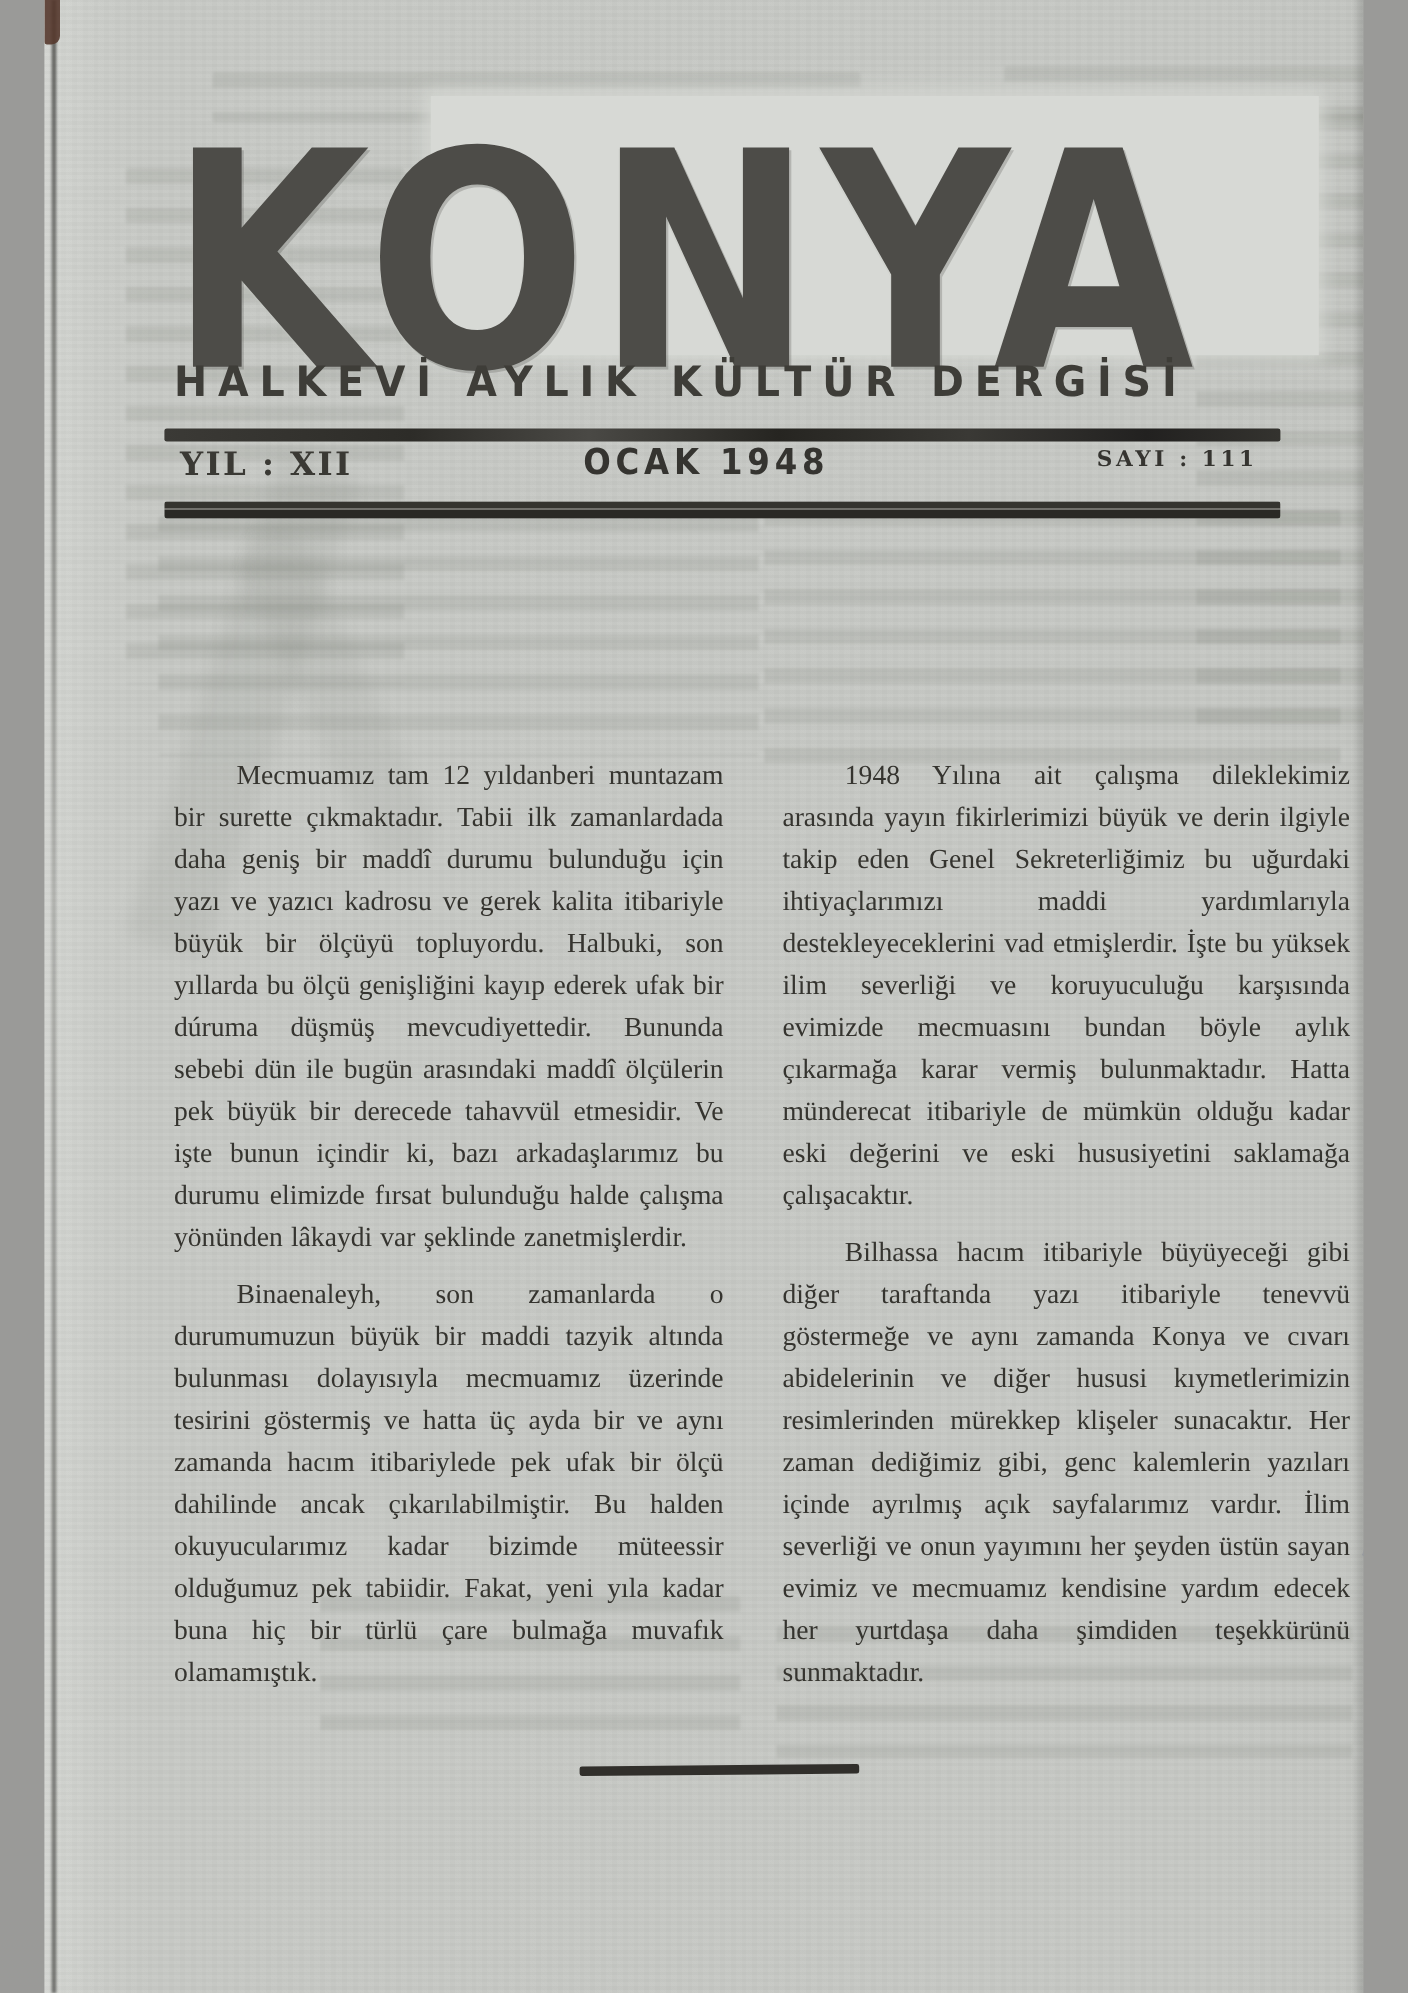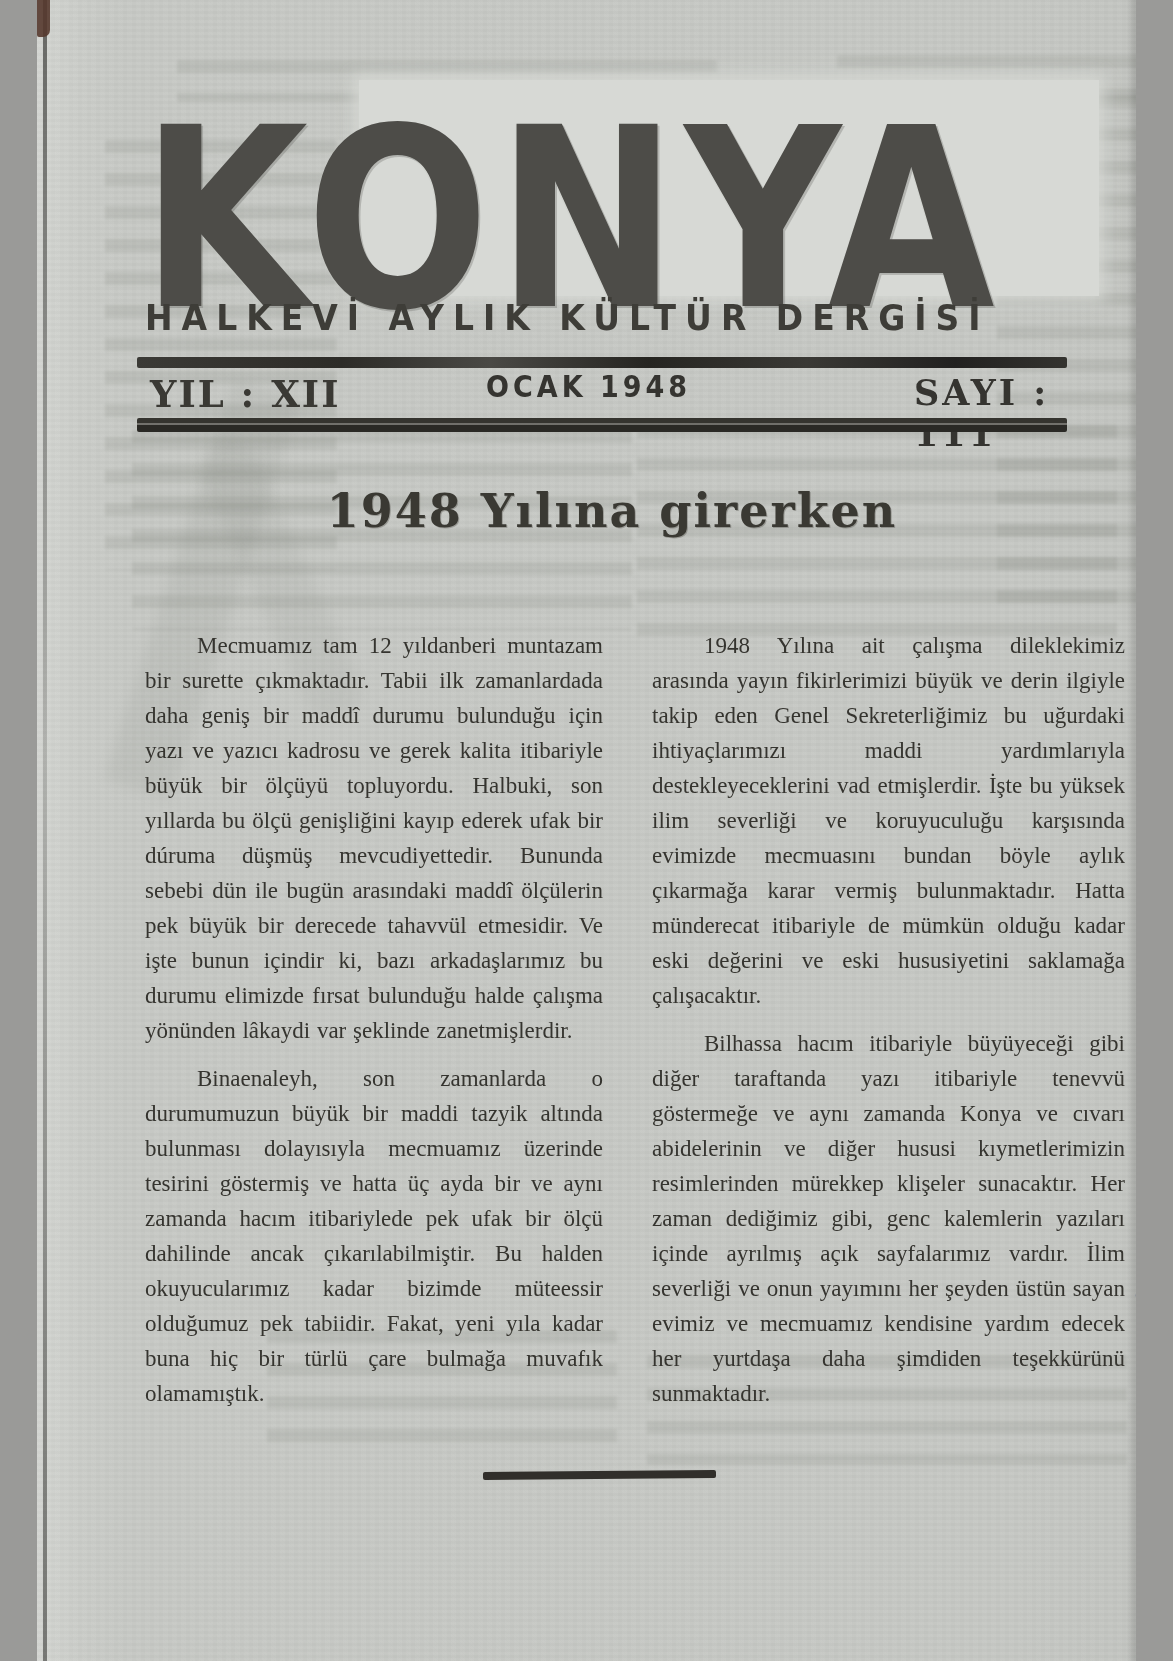--- a/index.html
+++ b/index.html
@@ -46,24 +46,24 @@
     font-family:"DejaVu Sans", sans-serif;font-weight:bold;
     font-size:33px;letter-spacing:9px;color:#3e3d38;
     transform:scaleY(1.06);transform-origin:left top;white-space:nowrap;
   }
   .rule-top{left:100px;top:357px;width:930px;height:11px;border-radius:2px;
     background:linear-gradient(90deg,#3b3a36 0%,#2d2c28 22%,#4a4945 38%,#262521 55%,#3a3935 72%,#222120 88%,#34332f 100%);}
   .rule-bottom{left:100px;top:418px;width:930px;height:14px;border-radius:2px;
     background:
       linear-gradient(180deg,#35342f 0 5px,rgba(125,124,119,.85) 5px 7px,#2a2925 7px 14px),
       linear-gradient(90deg,#343330,#232220 60%,#31302c);}
-  .meta-year{left:113px;top:372px;font-weight:bold;font-size:37px;letter-spacing:2px;color:#3a3934;}
+  .meta-year{left:113px;top:372px;font-weight:bold;font-size:27px;letter-spacing:2px;color:#3a3934;}
   .meta-date{left:449px;top:369px;font-family:"DejaVu Sans", sans-serif;font-weight:bold;
     font-size:27px;letter-spacing:4px;color:#353430;transform:scaleY(1.1);transform-origin:left top;}
-  .meta-issue{left:877px;top:372px;font-weight:bold;font-size:35px;letter-spacing:3px;color:#353430;}
+  .meta-issue{left:877px;top:372px;font-weight:bold;font-size:18px;letter-spacing:3px;color:#353430;}
 
   
   .article-title{
     left:60px;top:484px;width:1030px;text-align:center;
     font-weight:bold;font-size:46px;letter-spacing:2px;color:#3a3933;
     text-shadow:1px 1px 0 rgba(58,57,51,.3);
   }
   .col{top:628px;font-size:23px;line-height:35px;text-align:justify;
     word-spacing:1px;color:#35342f;}
   .col p{margin:0;text-indent:52px;font-family:Liberation Serif, serif;}
@@ -92,21 +92,20 @@
     <div class="abs logo-plate"></div>
     <h1 class="abs masthead-title" style="margin:0;">KONYA</h1>
     <div class="abs masthead-subtitle">HALKEVİ AYLIK KÜLTÜR DERGİSİ</div>
     <div class="abs rule-top"></div>
     <div class="abs meta-year">YIL : XII</div>
     <div class="abs meta-date">OCAK 1948</div>
     <div class="abs meta-issue">SAYI : 111</div>
     <div class="abs rule-bottom"></div>
   </header>
 
-  <h2 class="abs article-title" style="margin:0;">1948 Yılına girerken</h2>
 
   <div class="abs col col-left" lang="tr">
     <p>Mecmuamız tam 12 yıldanberi muntazam bir surette çıkmaktadır. Tabii ilk zamanlardada daha geniş bir maddî durumu bulunduğu için yazı ve yazıcı kadrosu ve gerek kalita itibariyle büyük bir ölçüyü topluyordu. Halbuki, son yıllarda bu ölçü genişliğini kayıp ederek ufak bir dúruma düşmüş mevcudiyettedir. Bununda sebebi dün ile bugün arasındaki maddî ölçülerin pek büyük bir derecede tahavvül etmesidir. Ve işte bunun içindir ki, bazı arkadaşlarımız bu durumu elimizde fırsat bulunduğu halde çalışma yönünden lâkaydi var şeklinde zanetmişlerdir.</p>
     <p>Binaenaleyh, son zamanlarda o durumumuzun büyük bir maddi tazyik altında bulunması dolayısıyla mecmuamız üzerinde tesirini göstermiş ve hatta üç ayda bir ve aynı zamanda hacım itibariylede pek ufak bir ölçü dahilinde ancak çıkarılabilmiştir. Bu halden okuyucularımız kadar bizimde müteessir olduğumuz pek tabiidir. Fakat, yeni yıla kadar buna hiç bir türlü çare bulmağa muvafık olamamıştık.</p>
   </div>
 
   <div class="abs col col-right" lang="tr">
     <p>1948 Yılına ait çalışma dileklekimiz arasında yayın fikirlerimizi büyük ve derin ilgiyle takip eden Genel Sekreterliğimiz bu uğurdaki ihtiyaçlarımızı maddi yardımlarıyla destekleyeceklerini vad etmişlerdir. İşte bu yüksek ilim severliği ve koruyuculuğu karşısında evimizde mecmuasını bundan böyle aylık çıkarmağa karar vermiş bulunmaktadır. Hatta münderecat itibariyle de mümkün olduğu kadar eski değerini ve eski hususiyetini saklamağa çalışacaktır.</p>
     <p>Bilhassa hacım itibariyle büyüyeceği gibi diğer taraftanda yazı itibariyle tenevvü göstermeğe ve aynı zamanda Konya ve cıvarı abidelerinin ve diğer hususi kıymetlerimizin resimlerinden mürekkep klişeler sunacaktır. Her zaman dediğimiz gibi, genc kalemlerin yazıları içinde ayrılmış açık sayfalarımız vardır. İlim severliği ve onun yayımını her şeyden üstün sayan evimiz ve mecmuamız kendisine yardım edecek her yurtdaşa daha şimdiden teşekkürünü sunmaktadır.</p>
   </div>

